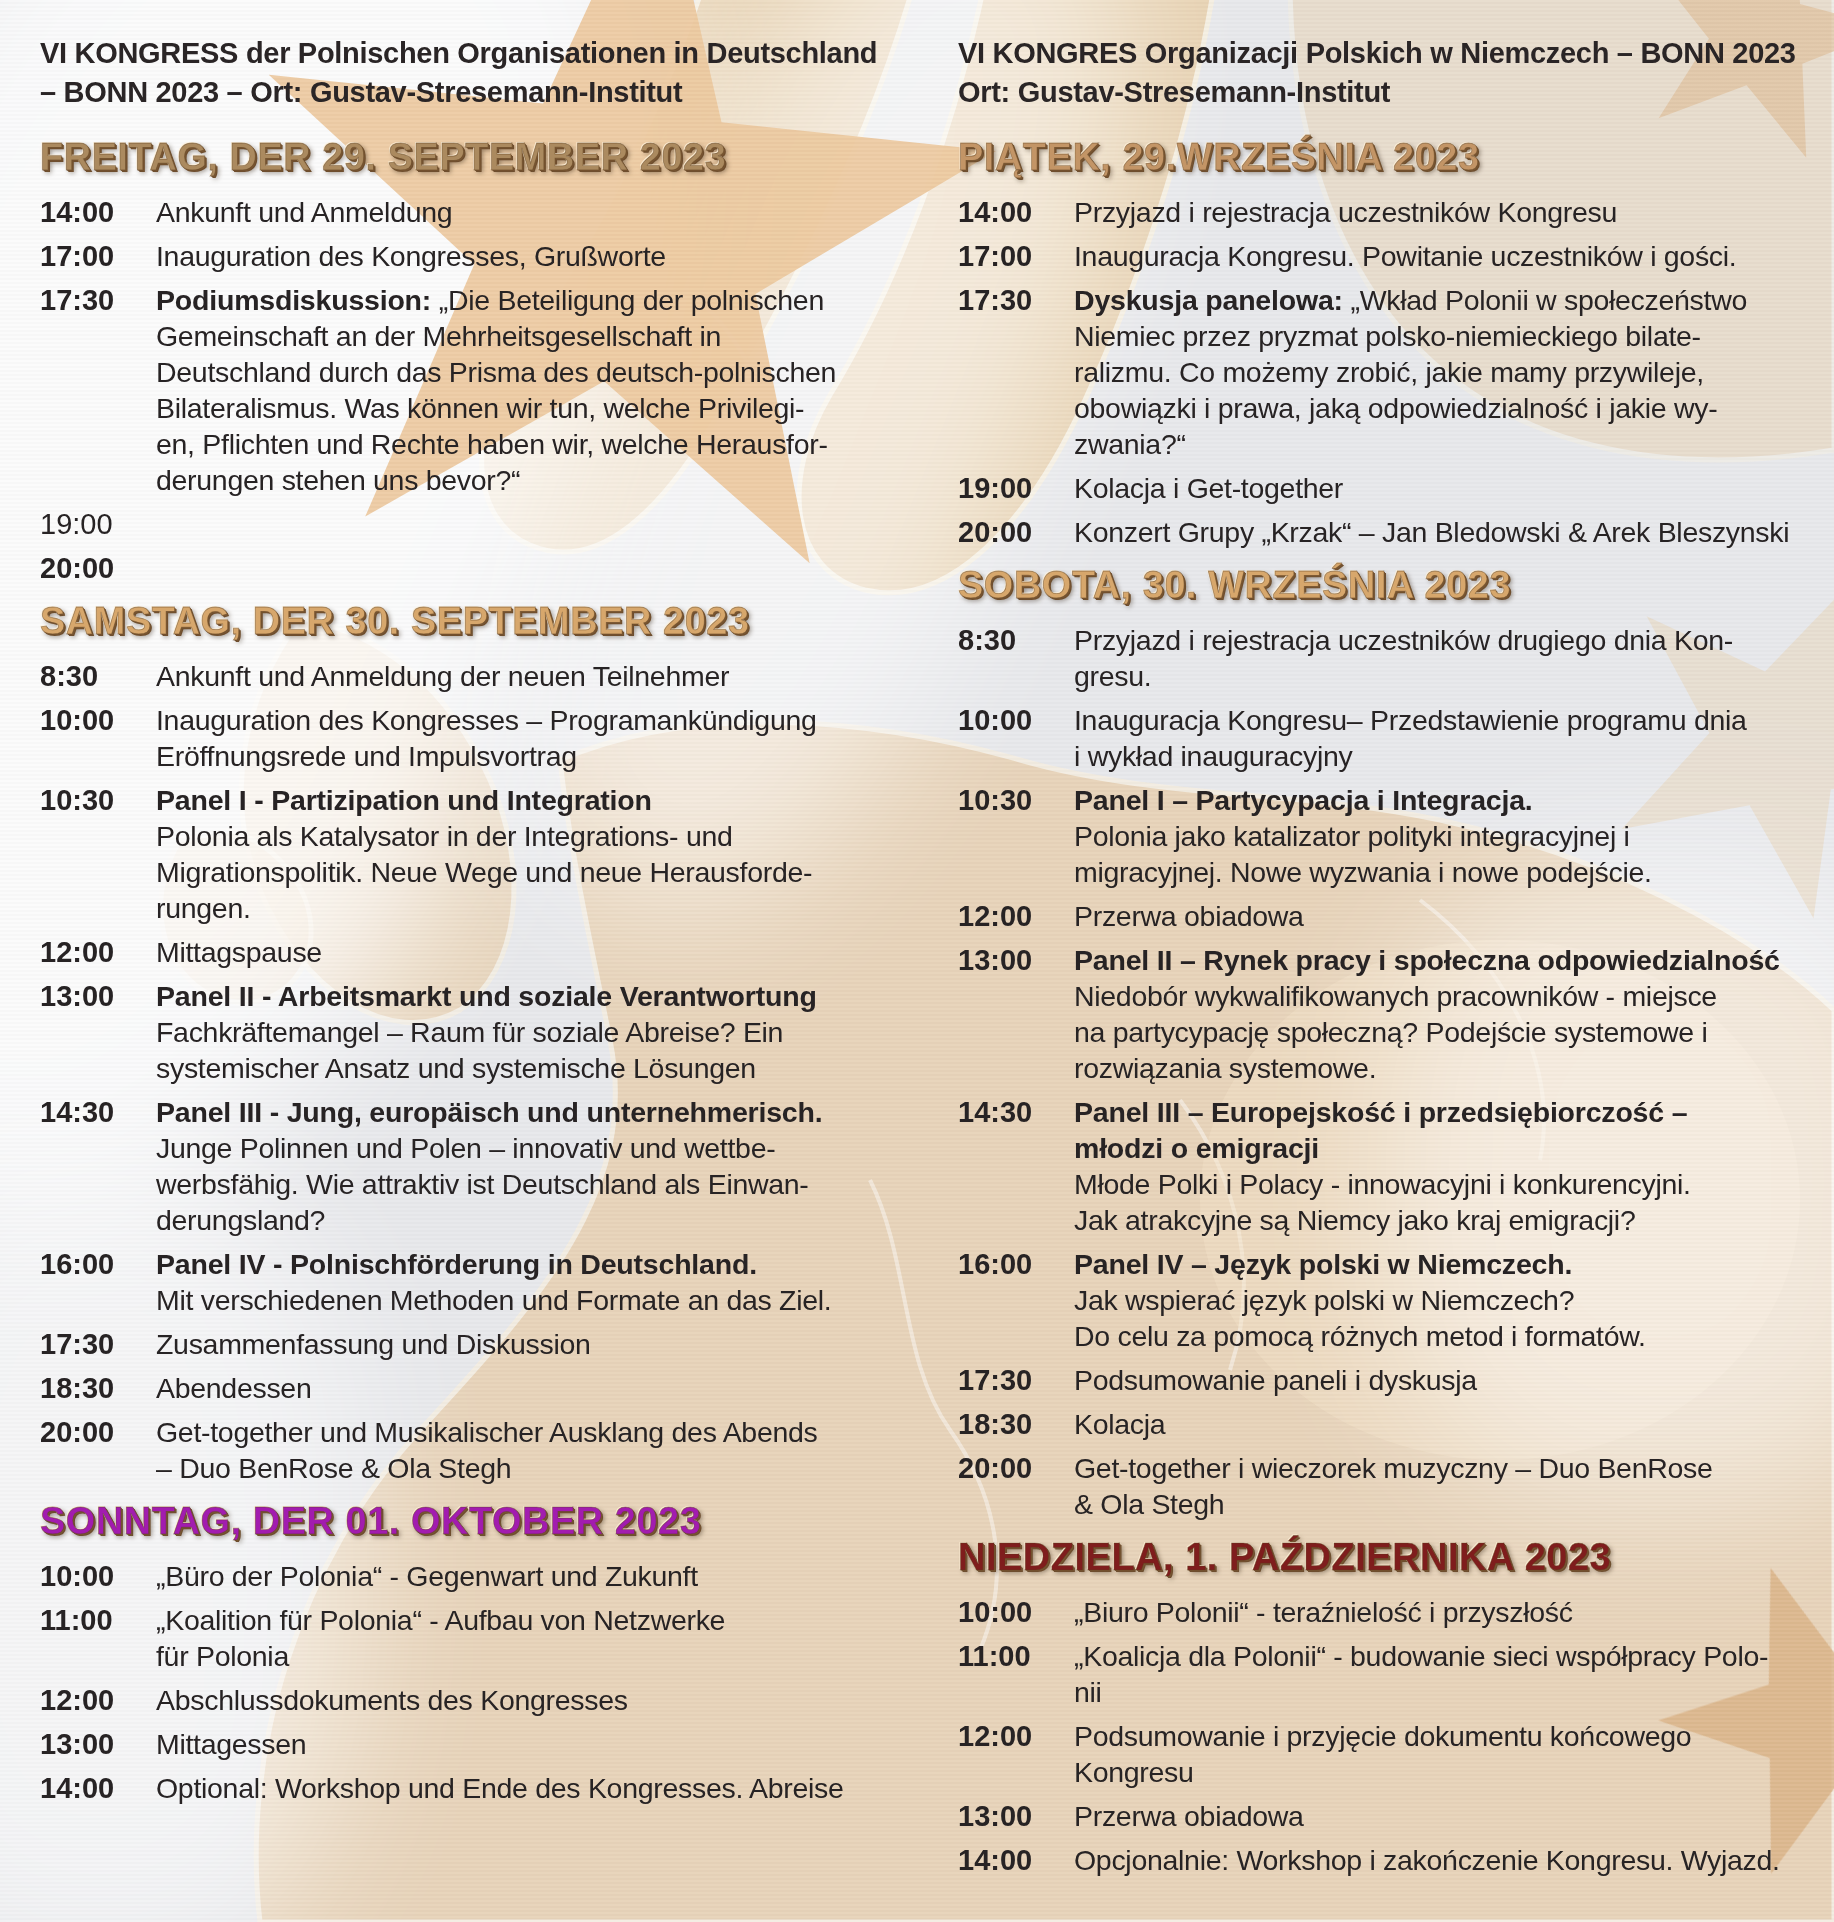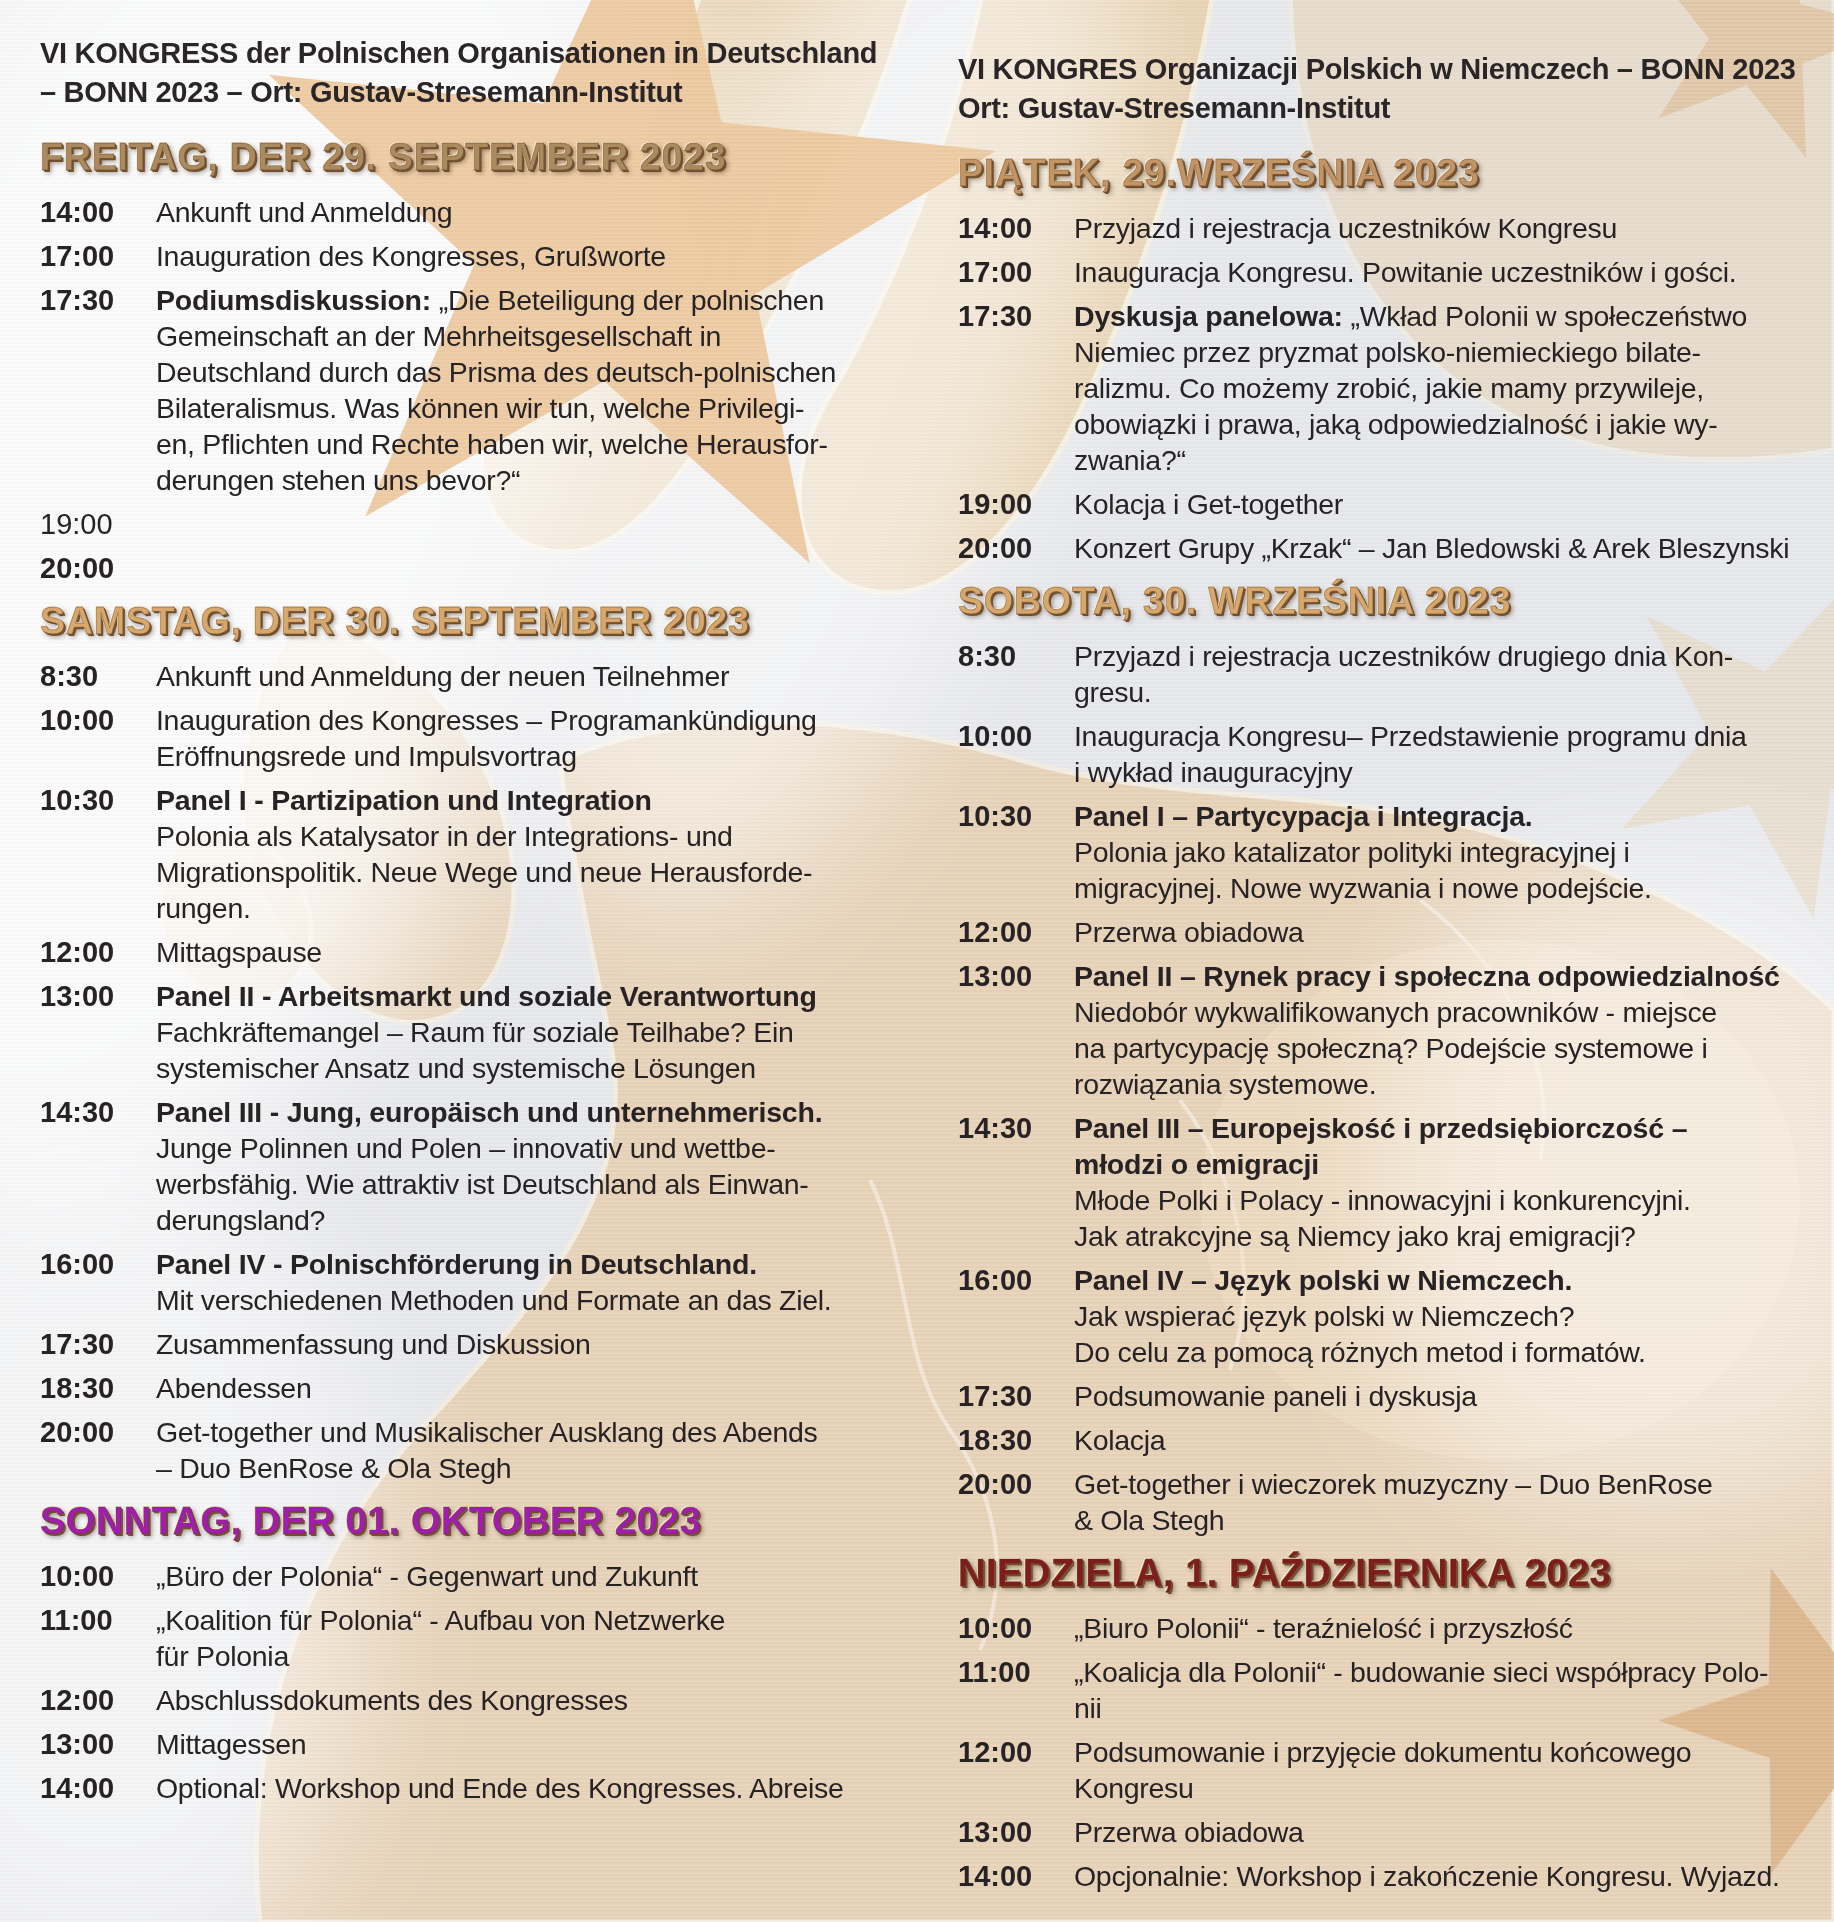--- a/index.html
+++ b/index.html
@@ -25,21 +25,21 @@
   }
   .star1{left:240px;top:-150px;width:760px;height:760px;transform:rotate(6deg);background:var(--star,#edc99e);opacity:.92;}
   .star2{left:1600px;top:560px;width:360px;height:360px;transform:rotate(25deg);background:#e8d3b4;opacity:.45;}
   .star3{left:1660px;top:1560px;width:320px;height:320px;transform:rotate(-18deg);background:#d9b285;opacity:.8;}
   .star4{left:1630px;top:-95px;width:260px;height:260px;transform:rotate(15deg);background:#ddba92;opacity:.6;}
   .texture{position:absolute;inset:0;
     background:repeating-linear-gradient(0deg,rgba(255,255,255,.04) 0 2px,rgba(0,0,0,.015) 2px 4px);}
   
   .cols{position:absolute;inset:0;display:flex;padding:34px 28px 0 40px;}
   .col{flex:0 0 884px;min-width:0;}
-  .col.right{flex:1 1 auto;margin-left:34px;margin-top:16px;}
+  .col.right{flex:1 1 auto;margin-left:34px;}
   .col-title{
     font-size:29px;font-weight:700;line-height:39px;
     letter-spacing:-0.3px;margin:0 0 22px 0;color:#2a2526;
     white-space:nowrap;
   }
   .day-header{
     font-weight:700;font-size:38px;line-height:46px;
     letter-spacing:.5px;margin:12px 0 14px 0;white-space:nowrap;
     -webkit-text-stroke:.8px rgba(92,62,30,.5);
     text-shadow:
@@ -152,21 +152,21 @@
           <div class="item">
             <div class="time">12:00</div>
             <div class="desc">
               <div class="line"><span>Mittagspause</span></div>
             </div>
           </div>
           <div class="item">
             <div class="time">13:00</div>
             <div class="desc">
               <div class="line"><b>Panel II - Arbeitsmarkt und soziale Verantwortung</b></div>
-              <div class="line"><span>Fachkräftemangel – Raum für soziale Teilhabe? Ein</span></div>
+              <div class="line"><span>Fachkräftemangel – Raum für soziale Abreise? Ein</span></div>
               <div class="line"><span>systemischer Ansatz und systemische Lösungen</span></div>
             </div>
           </div>
           <div class="item">
             <div class="time">14:30</div>
             <div class="desc">
               <div class="line"><b>Panel III - Jung, europäisch und unternehmerisch.</b></div>
               <div class="line"><span>Junge Polinnen und Polen – innovativ und wettbe-</span></div>
               <div class="line"><span>werbsfähig.  Wie attraktiv ist Deutschland als Einwan-</span></div>
               <div class="line"><span>derungsland?</span></div>

